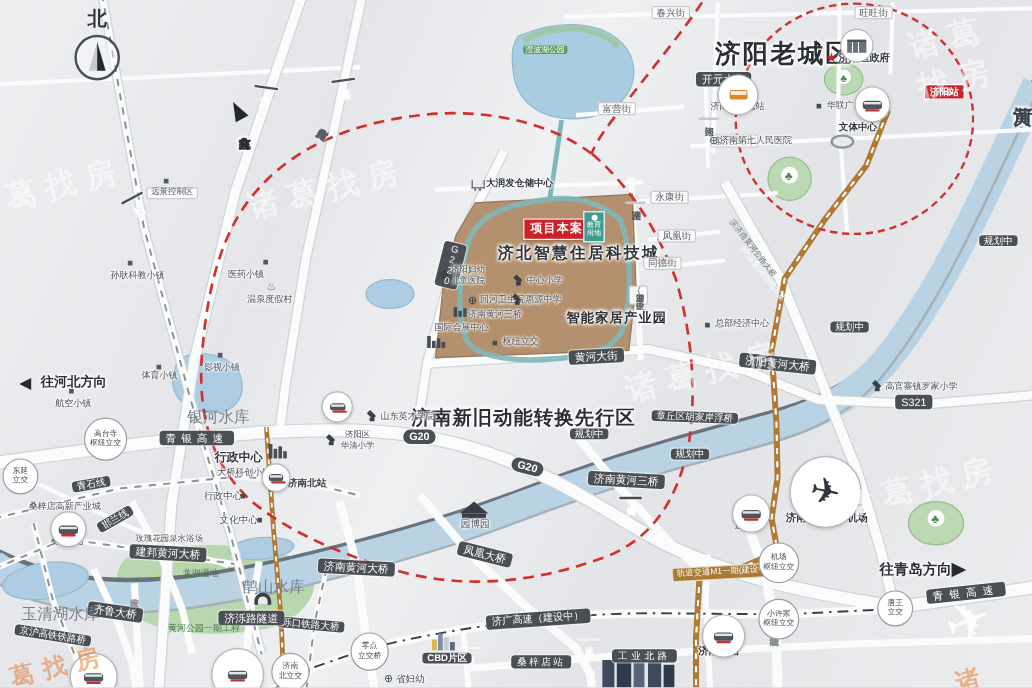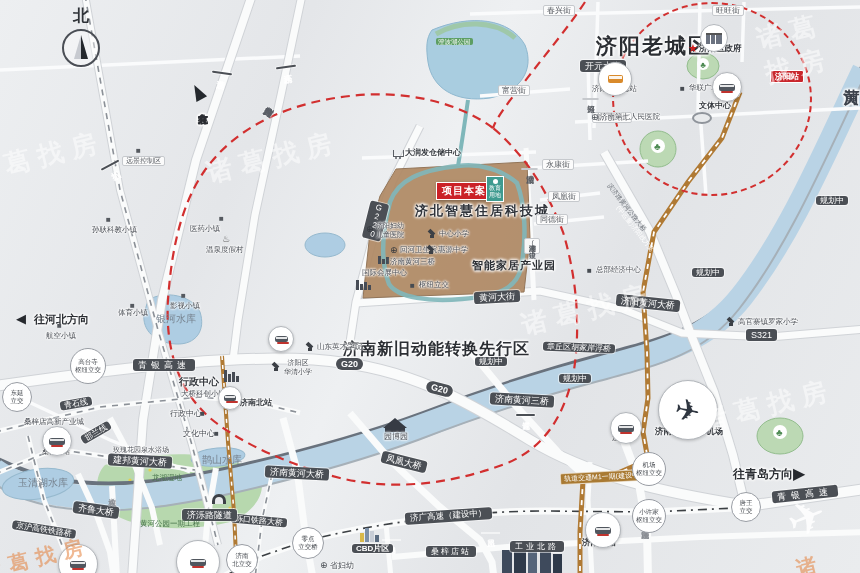--- a/index.html
+++ b/index.html
@@ -11,21 +11,21 @@
   .dark{background:#4b4f55;color:#fff;font-size:9px;padding:1px 5px;border-radius:3px;
         box-shadow:0 0 0 1px rgba(255,255,255,.55);}
   .dark.sm{font-size:8px;padding:0 4px;}
   .st{background:rgba(252,252,252,.95);border:1px solid #c6c9cd;color:#565a60;font-size:8px;
       padding:0 3px;border-radius:2px;}
   .poi{color:#4a4e55;font-size:8px;
        text-shadow:0 1px 2px #fff,0 -1px 2px #fff,1px 0 2px #fff,-1px 0 2px #fff;}
   .poi.b{font-weight:bold;color:#33373d;}
   .big{font-weight:bold;color:#2b2e33;text-shadow:0 1px 3px #fff,0 -1px 3px #fff,1px 0 3px #fff,-1px 0 3px #fff;}
   .vt{writing-mode:vertical-rl;text-orientation:upright;}
-  .blue{color:#76828e;font-size:10px;}
+  .blue{color:#76828e;font-size:13px;margin-top:28px;}
   .green{color:#49754d;font-size:7.5px;}
   .ic{position:absolute;z-index:6;background:#fff;border:1.5px solid #999da4;border-radius:50%;
       display:flex;flex-direction:column;align-items:center;justify-content:center;
       font-size:6.5px;color:#45494f;text-align:center;line-height:1.2;}
   .tc{position:absolute;z-index:6;background:#fff;border:1.5px solid #b3b7bc;border-radius:50%;
       display:flex;align-items:center;justify-content:center;box-shadow:0 1px 3px rgba(0,0,0,.2);}
   .train{width:16px;height:7px;background:#50565e;border-radius:3px 3px 2px 2px;position:relative;}
   .train:before{content:"";position:absolute;left:1px;top:1px;right:1px;height:2px;background:#fff;opacity:.85;}
   .train:after{content:"";position:absolute;left:2px;bottom:-2px;width:12px;height:2px;background:#c0332e;border-radius:1px;}
   .bus{width:15px;height:8px;background:#d98a2b;border-radius:2px;position:relative;}

